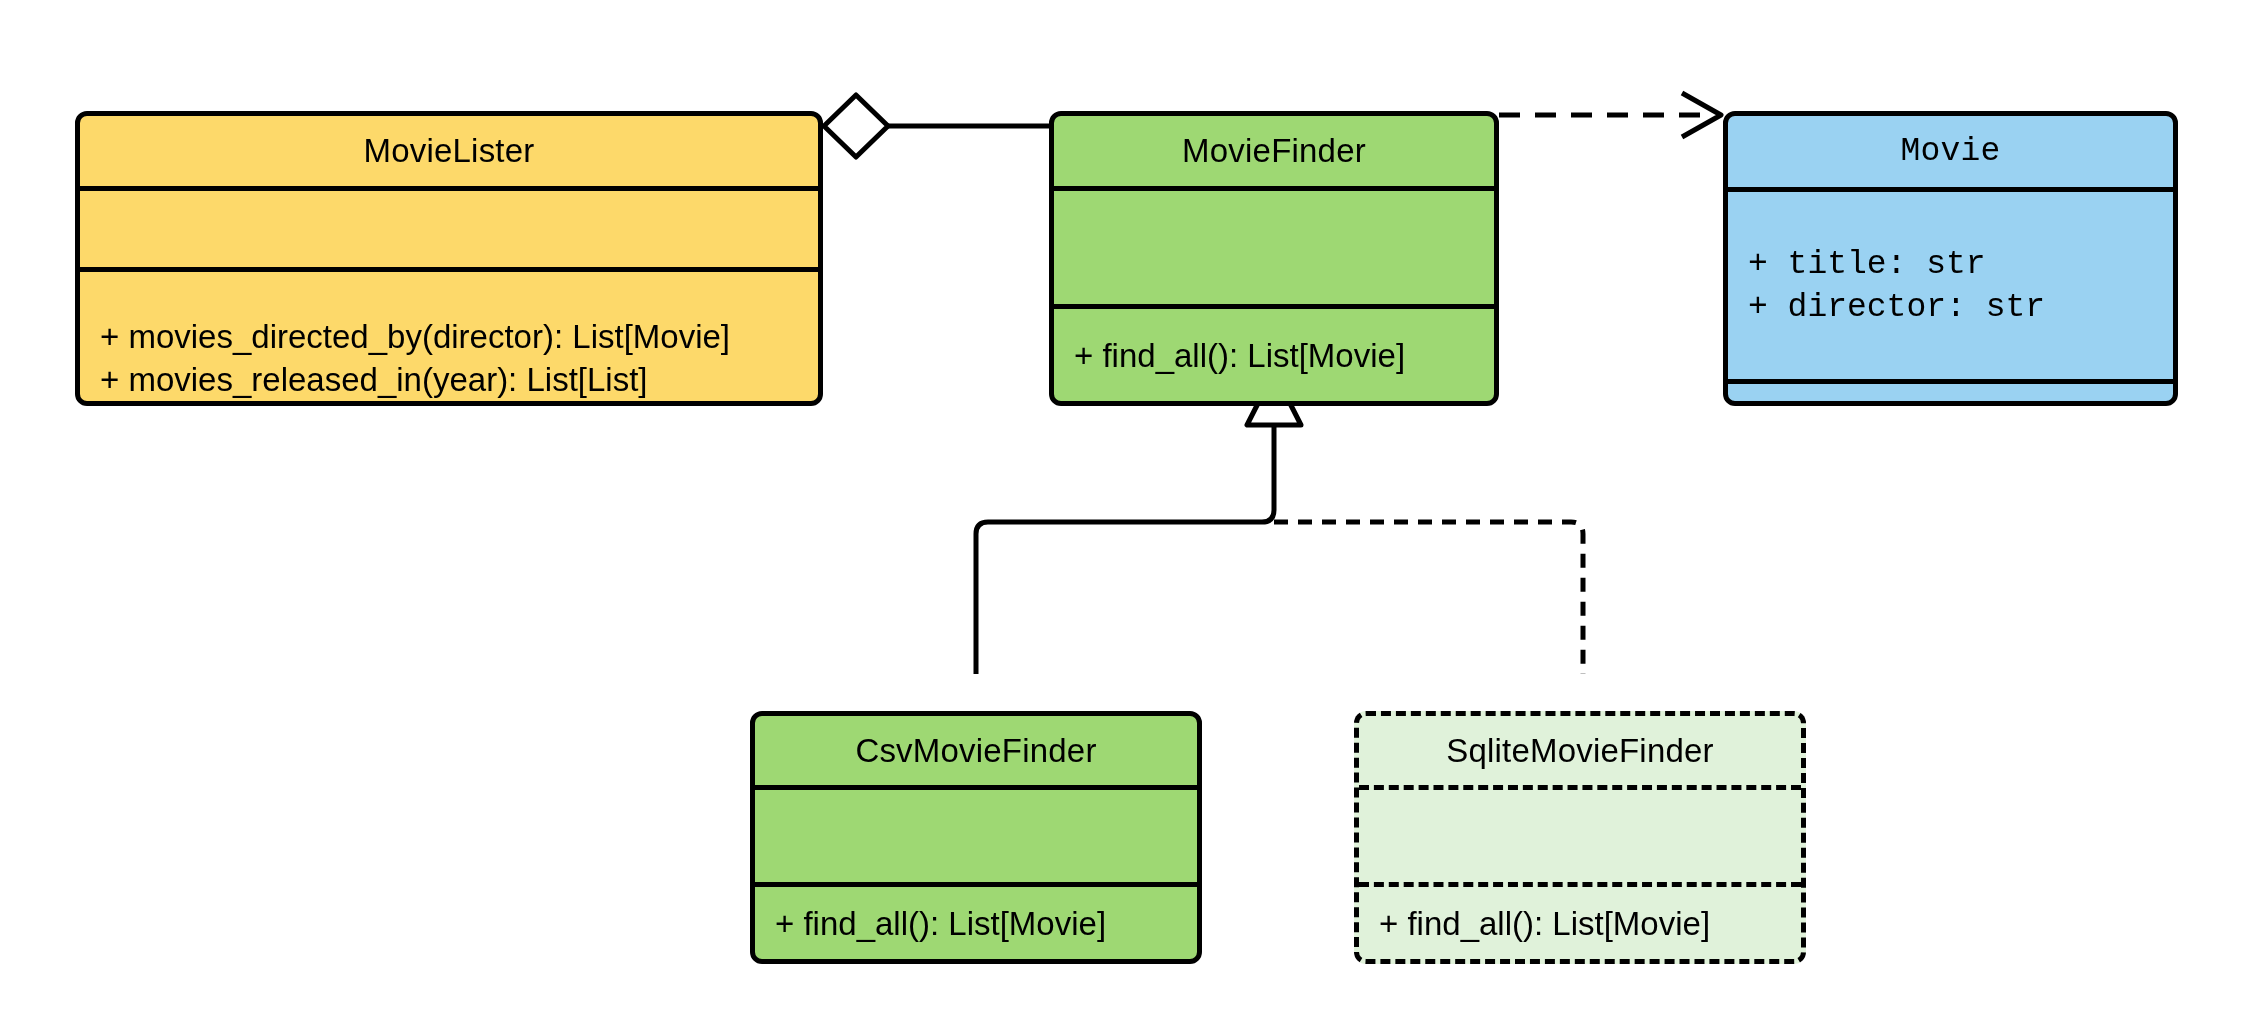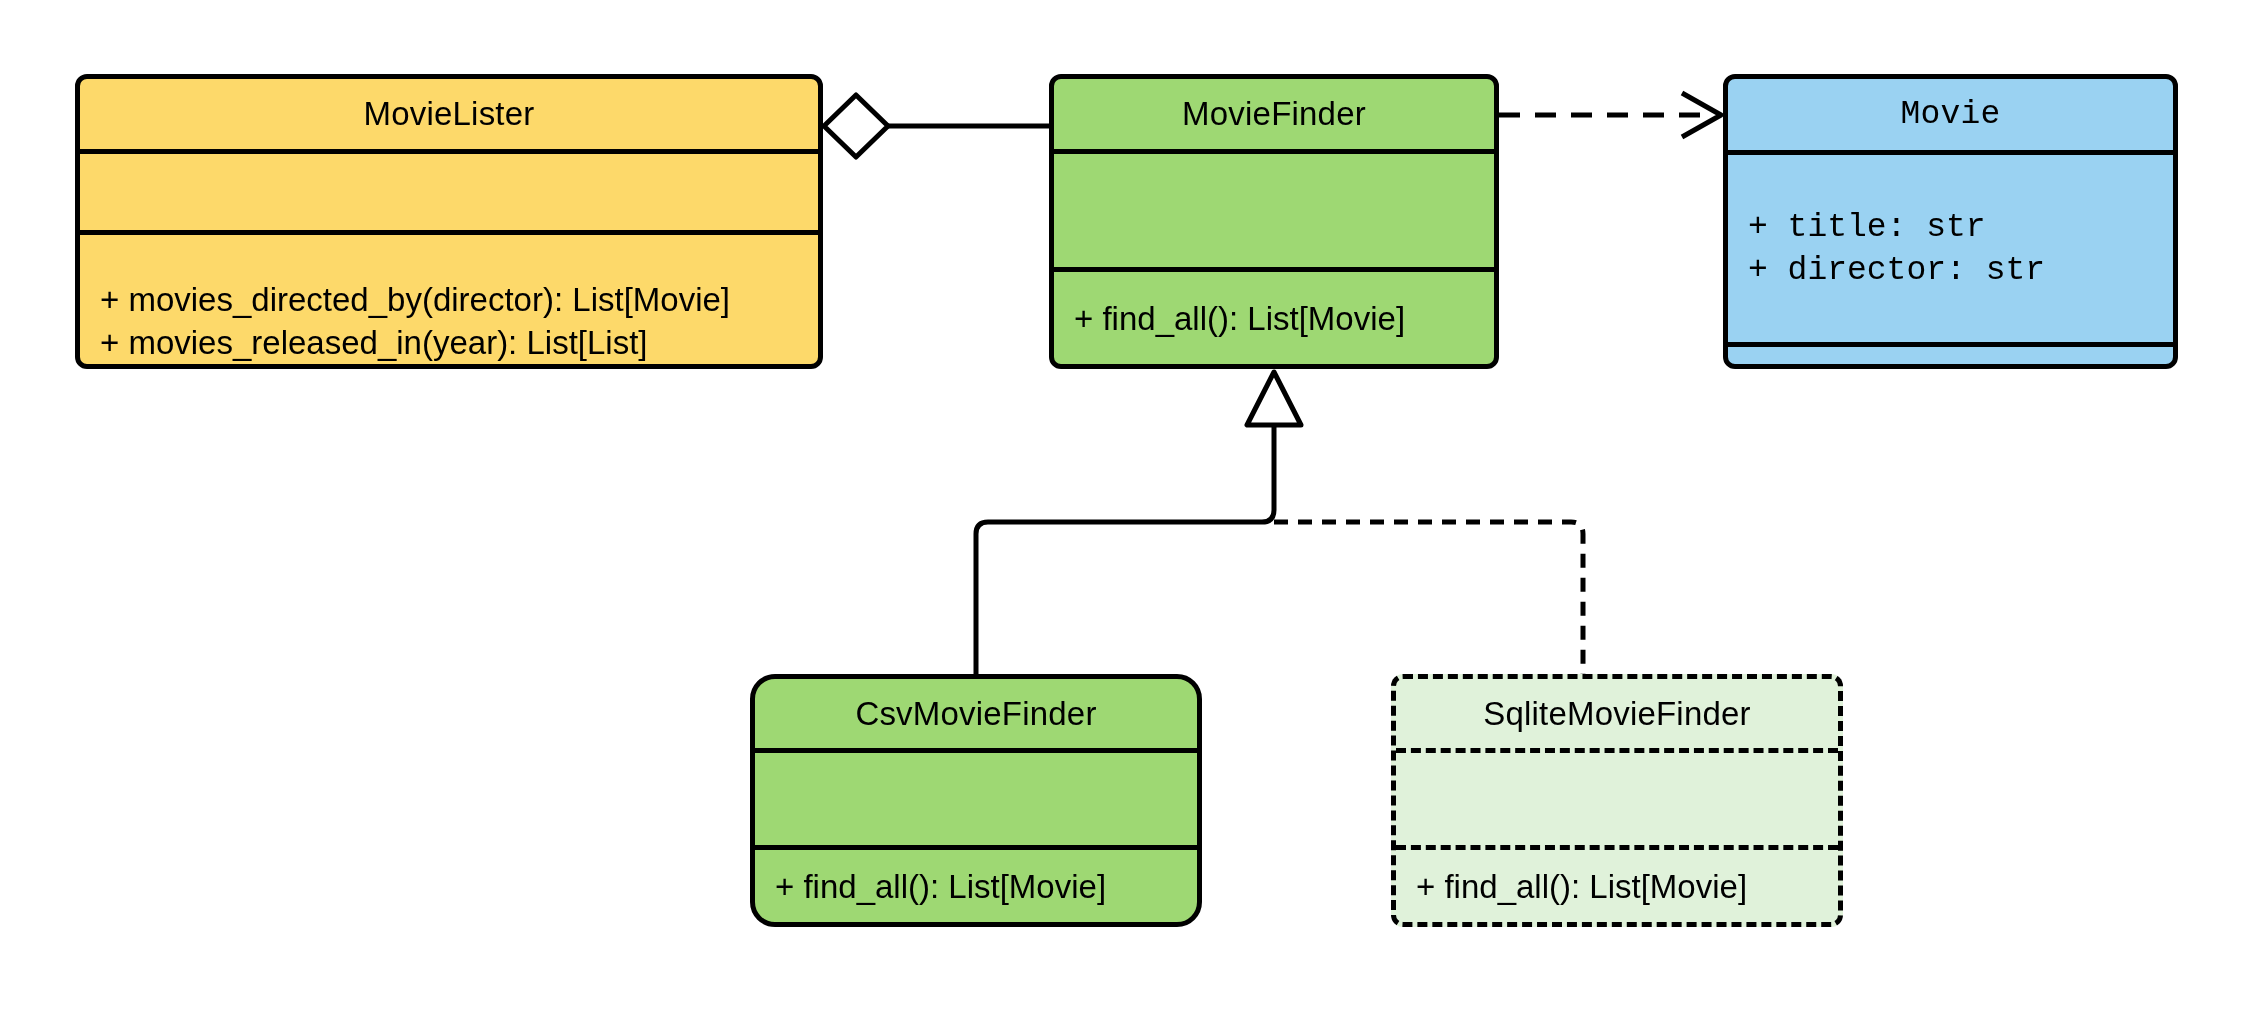--- a/index.html
+++ b/index.html
@@ -11,20 +11,21 @@
     color:#000;
     overflow:hidden;
   }
   .uml-class{
     position:absolute;
     box-sizing:border-box;
     border:5px solid #000;
     border-radius:12px;
     display:flex;
     flex-direction:column;
+    margin-top:37px;
   }
   .uml-class.dashed{border-style:dashed;}
   .uml-title{
     box-sizing:border-box;
     display:flex;align-items:center;justify-content:center;
     font-size:33px;
     letter-spacing:0.2px;
     white-space:nowrap;
   }
   .uml-section{
@@ -48,26 +49,26 @@
   #box-moviefinder{left:1049px;top:74px;width:450px;height:295px;}
   #box-moviefinder .uml-title{height:70px;}
   #box-moviefinder .sec-attrs{height:118px;}
   #box-moviefinder .sec-methods{flex:1;}
 
   #box-movie{left:1723px;top:74px;width:455px;height:295px;font-family:Liberation Mono, monospace;}
   #box-movie .uml-title{height:71px;}
   #box-movie .sec-attrs{height:192px;}
   #box-movie .sec-methods{flex:1;}
 
-  #box-csvmoviefinder{left:750px;top:674px;width:452px;height:253px;border-radius:25px;}
+  #box-csvmoviefinder{left:750px;top:674px;width:452px;height:253px;}
   #box-csvmoviefinder .uml-title{height:69px;}
   #box-csvmoviefinder .sec-attrs{height:97px;}
   #box-csvmoviefinder .sec-methods{flex:1;}
 
-  #box-sqlitemoviefinder{left:1391px;top:674px;width:452px;height:253px;}
+  #box-sqlitemoviefinder{left:1354px;top:674px;width:452px;height:253px;}
   #box-sqlitemoviefinder .uml-title{height:69px;}
   #box-sqlitemoviefinder .sec-attrs{height:97px;}
   #box-sqlitemoviefinder .sec-methods{flex:1;}
 
   #connector-layer{
     position:absolute;left:0;top:0;width:2250px;height:1011px;
     pointer-events:none;
   }
 </style>
 </head>

